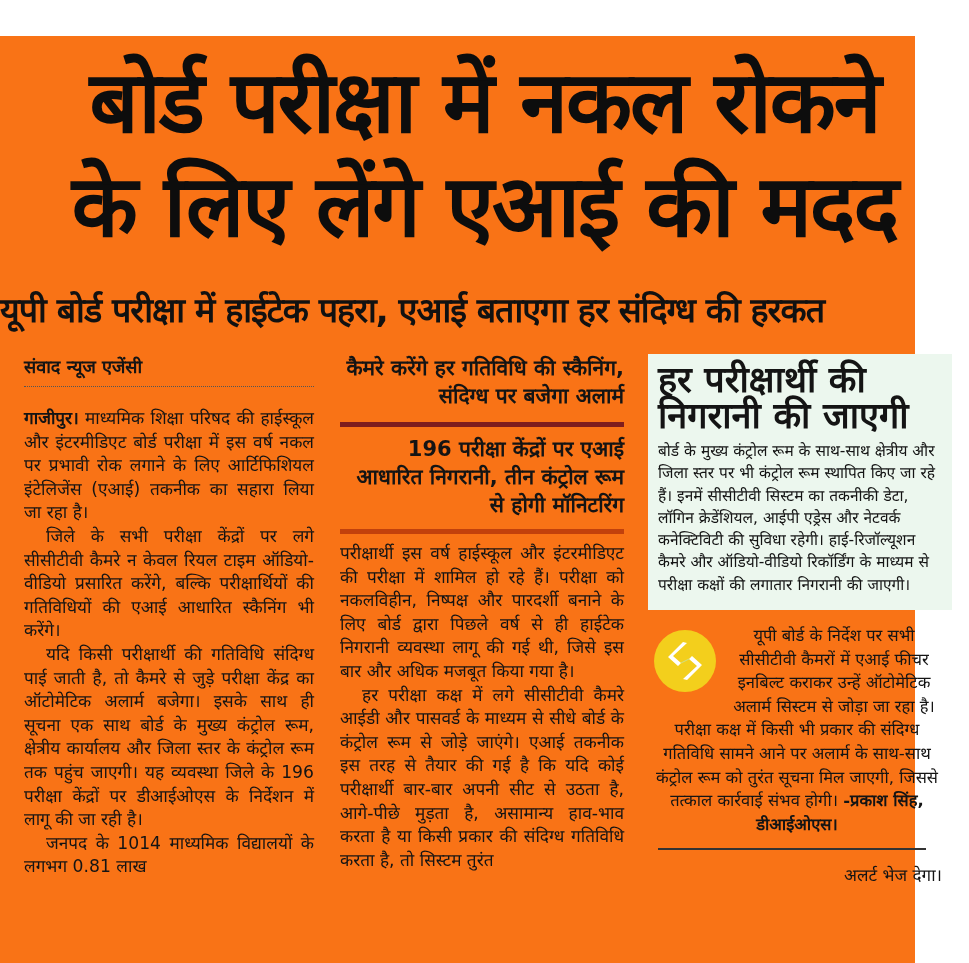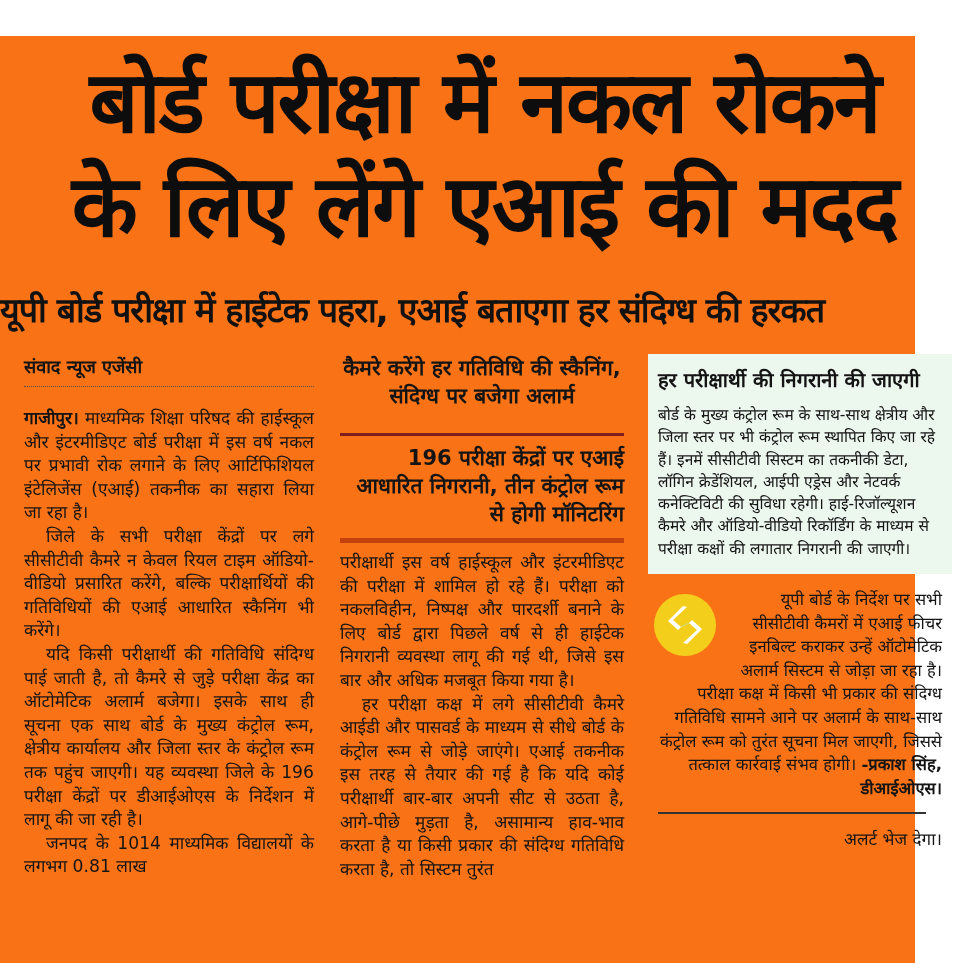--- a/index.html
+++ b/index.html
@@ -69,61 +69,61 @@
       margin-bottom: 20px;
     }
     .para {
       text-indent: 0;
       margin-bottom: 0;
     }
     .para.indent { text-indent: 22px; }
     .dateline { font-weight: bold; }
 
     .mid-head1 {
-      text-align: center;
+      text-align: right;
       font-weight: bold;
       font-size: 21px;
       line-height: 28px;
-      padding-bottom: 23px;
-      border-bottom: 3px solid #7f1d1d;
+      padding-bottom: 12px;
+      border-bottom: 5px solid #7f1d1d;
       margin: 0 0 8px 0;
     }
     .mid-head2 {
       text-align: right;
       font-weight: bold;
       font-size: 21px;
       line-height: 28px;
       padding-bottom: 10px;
       border-bottom: 5px solid #c2410c;
       margin-bottom: 8px;
     }
 
     .greenbox {
       background: #ecf7ee;
       padding: 8px 10px 14px 10px;
       margin-left: -4px;
       margin-right: -10px;
     }
     .greenbox-title {
       font-weight: bold;
-      font-size: 20px;
+      font-size: 36px;
       line-height: 36px;
       margin-bottom: 6px;
       text-align: left;
     }
     .greenbox-text {
       font-size: 15.5px;
       line-height: 22.3px;
       text-align: left;
     }
 
     .quote {
       margin-top: 14px;
       position: relative;
-      text-align: right;
+      text-align: center;
       font-size: 16.5px;
       line-height: 23.6px;
     }
     .quote-logo {
       float: left;
       width: 62px;
       height: 62px;
       margin: 6px 10px 4px 2px;
       border-radius: 50%;
       background: #f3cf1c;

